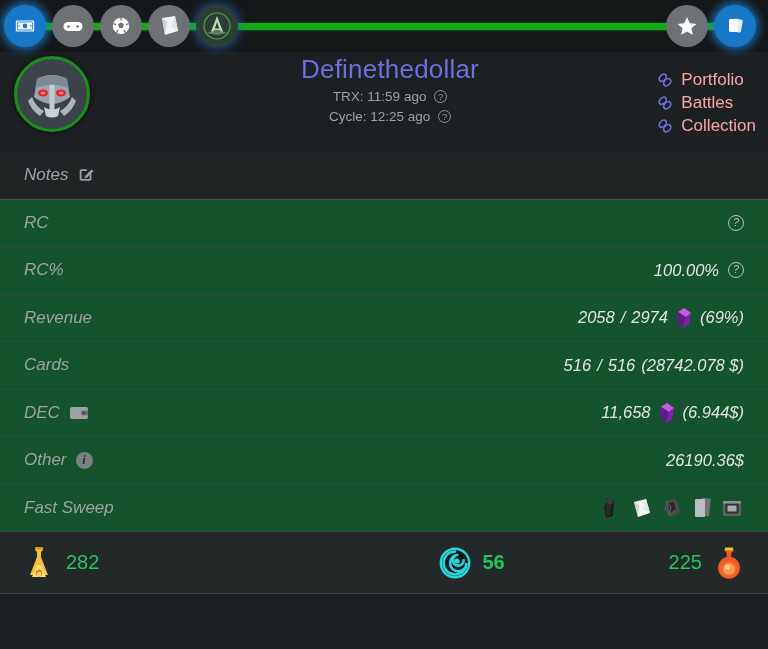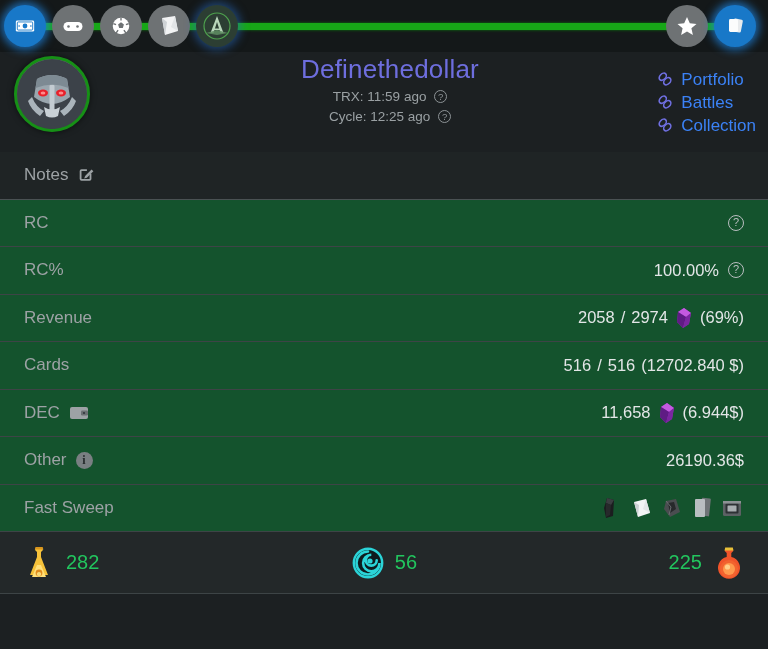--- a/index.html
+++ b/index.html
@@ -102,30 +102,30 @@
 
   .links {
     position: absolute;
     right: 12px; top: 18px;
     display: flex;
     flex-direction: column;
     gap: 3px;
   }
   .link-row {
     display: flex;
-    align-items: flex-start;
+    align-items: center;
     gap: 7px;
-    color: #3b82f6;
+    color: #fca5a5;
     font-size: 17px;
     cursor: pointer;
   }
   .link-row svg { flex: none; }
 
   
-  .rows { padding: 0; }
+  .rows { padding: 0; font-style: italic; }
   .row {
     display: flex;
     align-items: center;
     justify-content: space-between;
     height: 47.5px;
     padding: 0 24px;
     border-bottom: 1.5px solid #3d4446;
     background: #14532d;
   }
   .row:first-child { border-top: 0; }
@@ -187,21 +187,21 @@
     padding: 0 22px;
   }
   .bb-cell {
     display: flex;
     align-items: center;
     gap: 10px;
     font-size: 20px;
     color: #22c55e;
   }
   .bb-left  { flex: 1; justify-content: flex-start; }
-  .bb-mid   { flex: 1; justify-content: center; }
+  .bb-mid   { flex: 1; justify-content: flex-end; font-weight: bold; }
   .bb-right { flex: 1; justify-content: flex-end; }
 </style>
 </head>
 <body>
 
 <div class="topbar">
   <div class="progress-track"></div>
   <div class="progress-fill"></div>
 
   <div class="nav-icon active" style="left:4px">
@@ -361,21 +361,21 @@
       <span>(69%)</span>
     </div>
   </div>
 
   <div class="row">
     <div class="row-label">Cards</div>
     <div class="row-value">
       <span>516</span>
       <span class="sep">/</span>
       <span>516</span>
-      <span>(12702.840 $)</span>
+      <span>(28742.078 $)</span>
     </div>
   </div>
 
   <div class="row">
     <div class="row-label">
       <span>DEC</span>
       <svg class="wallet-icon" width="20" height="16" viewBox="0 0 20 16" aria-hidden="true">
         <rect x="1" y="2" width="18" height="12" rx="2" fill="#9da2a5"></rect>
         <rect x="12" y="5.5" width="7" height="5" rx="1.2" fill="#6b7073"></rect>
         <circle cx="15" cy="8" r="1.1" fill="#30363a"></circle>

